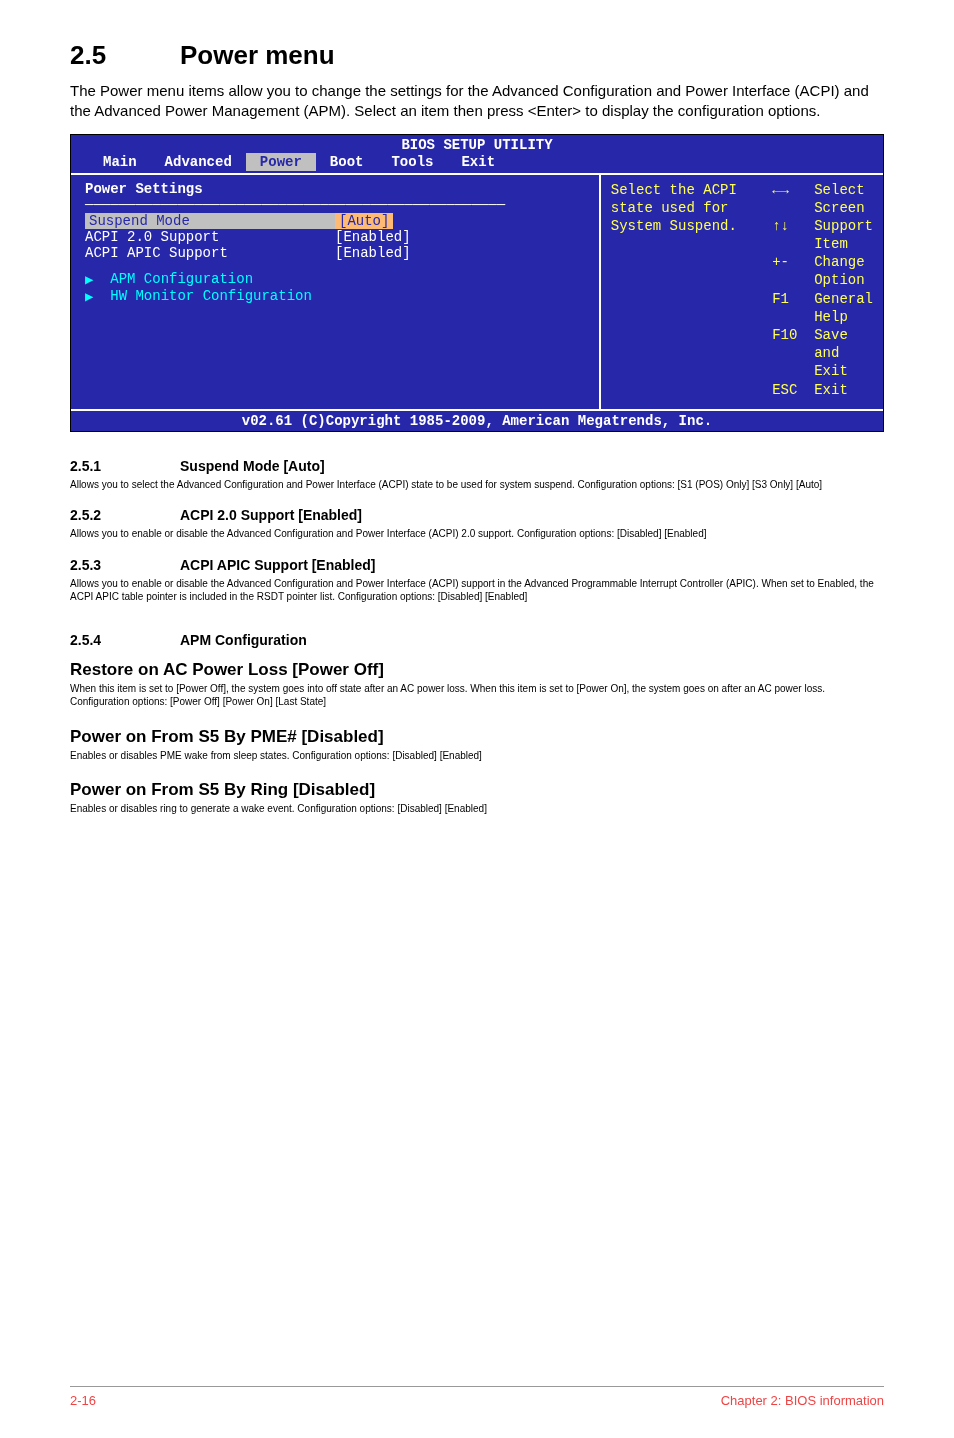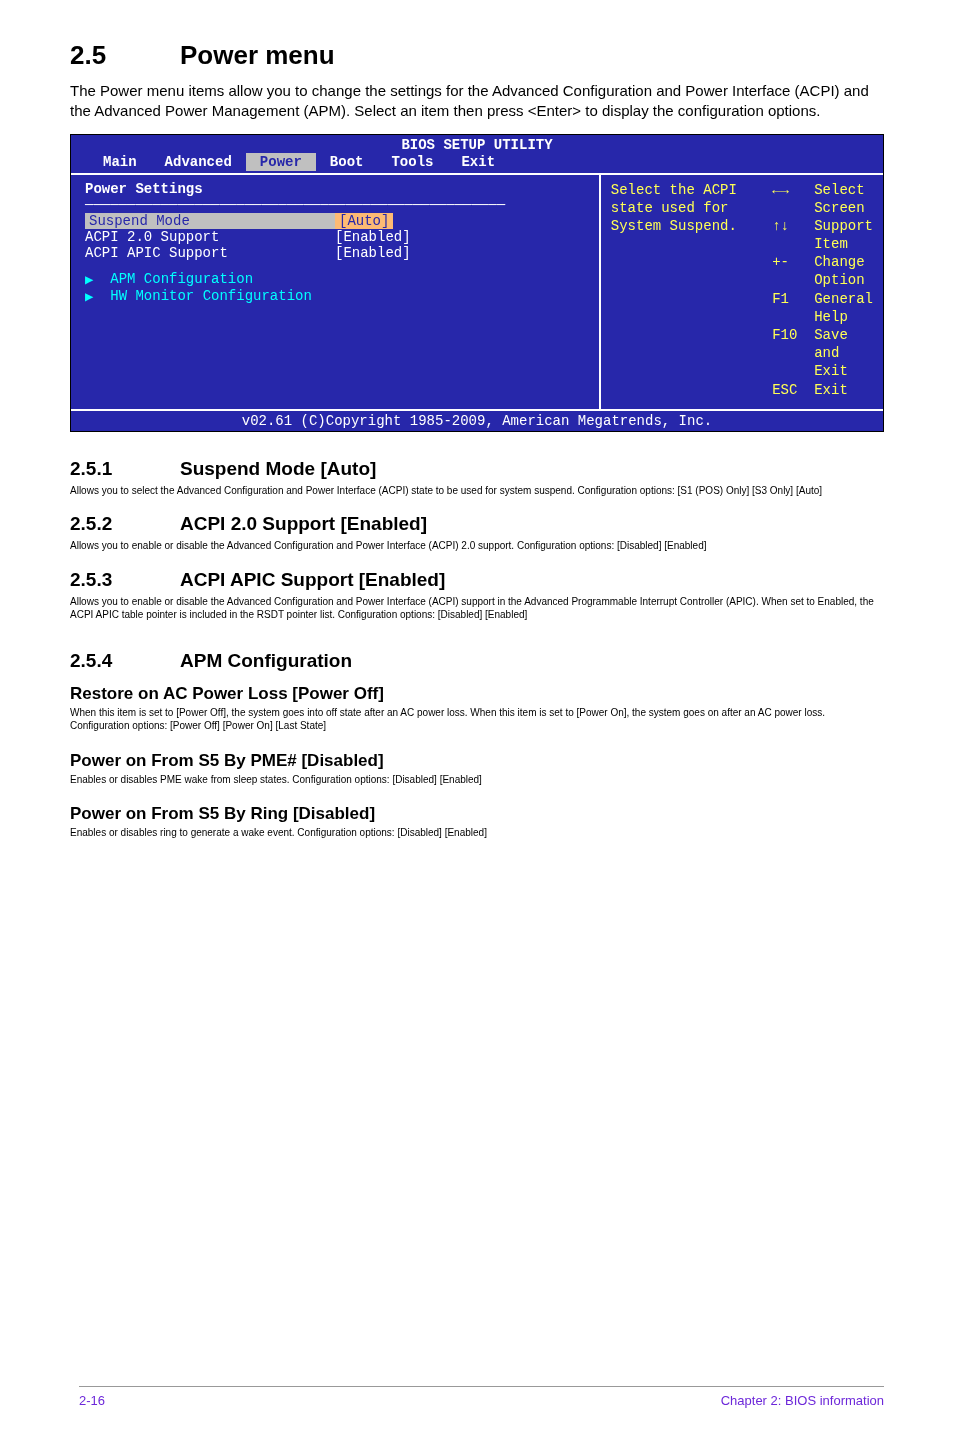--- a/index.html
+++ b/index.html
@@ -77,28 +77,28 @@
     .bios-row.selected .bios-val   { background:#fdba74; color:#2727aa; padding:0 4px; }
     .submenu-marker { color:#00ffff; }
     .submenu-text   { color:#00ffff; }
     .help-top { line-height:1.3; }
     .help-nav { line-height:1.3; }
     .help-nav div { display:flex; }
     .help-nav .sym { flex:0 0 42px; }
     .bios-footer {
       text-align:center;
       color:#fff;
-      font-weight:normal;
+      font-weight:bold;
       padding:2px 0;
       border-top:2px solid #fff;
       background:#2727aa;
     }
 
     h2.sub-heading {
-      font-size:19px;
+      font-size:14px;
       font-weight:bold;
       margin-top:6px;
       margin-bottom:4px;
     }
     h2.sub-heading .num { display:inline-block; width:110px; }
     h3.nested-heading {
       font-size:17px;
       font-weight:bold;
       margin-top:8px;
       margin-bottom:2px;
@@ -109,22 +109,21 @@
       margin-bottom:10px;
     }
 
     .footer-row {
       margin-top:auto;
       border-top:1px solid #999;
       padding-top:6px;
       display:flex;
       justify-content:space-between;
       font-size:13px;
-      color:#6d28d9;
-      margin-left:9px;
+      color:#ef4444;
     }
   </style>
 </head>
 <body>
 
 <h1 class="section-heading">
   <span class="num">2.5</span><span>Power menu</span>
 </h1>
 <p class="intro">The Power menu items allow you to change the settings for the Advanced Configuration and Power Interface (ACPI) and the Advanced Power Management (APM). Select an item then press &lt;Enter&gt; to display the configuration options.</p>
 

